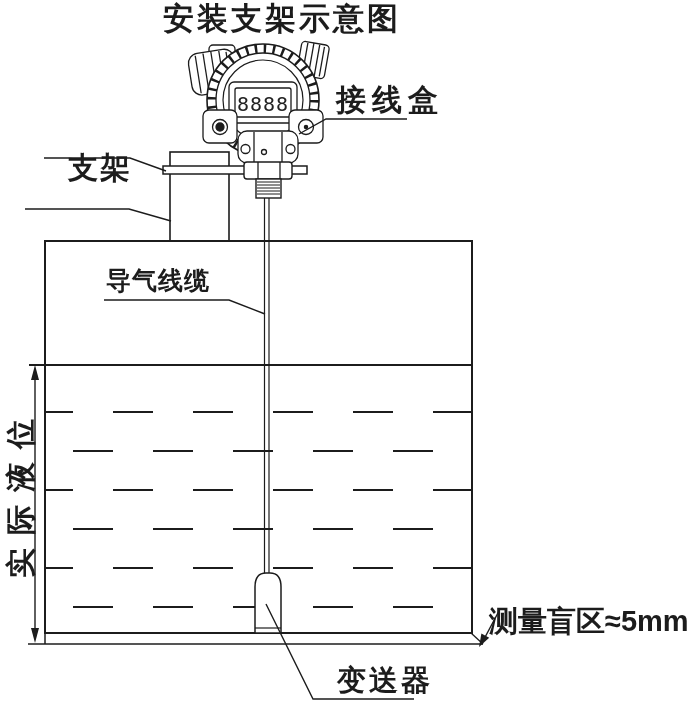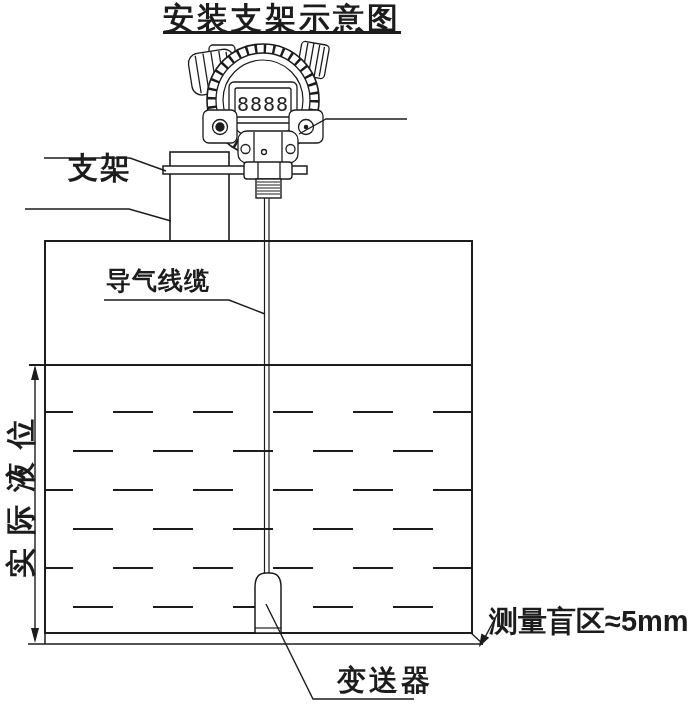--- a/index.html
+++ b/index.html
@@ -9,21 +9,21 @@
     color:#1c1c1c;
   }
   #stage{position:absolute;left:0;top:0;width:700px;height:708px;}
   svg{position:absolute;left:0;top:0;}
   .lbl{
     position:absolute;white-space:nowrap;color:#1c1c1c;
     font-weight:600;line-height:1.1;
   }
   .title{
     left:150px;top:2px;width:264px;text-align:center;
-    font-size:31px;letter-spacing:3px;text-decoration:underline;
+    font-size:31px;letter-spacing:3px;
   }
   .junction-box{left:336px;top:83px;font-size:30px;letter-spacing:6px;}
   .bracket{left:68px;top:125px;font-size:30px;letter-spacing:2px;margin-top:26px;}
   .mounting-pipe{left:14px;top:179px;font-size:30px;letter-spacing:1px;}
   .air-cable{left:106px;top:267px;font-size:25px;letter-spacing:1px;}
   .actual-level{
     left:-76px;top:477px;width:190px;height:30px;text-align:center;
     font-size:30px;letter-spacing:13px;
     transform:rotate(-90deg);transform-origin:50% 50%;
   }
@@ -150,18 +150,19 @@
       <polyline points="104,300 229,300 265,314"></polyline>
       <polyline points="266,604 313,699 414,699"></polyline>
       <g>
         <line x1="499" y1="611" x2="483" y2="641"></line>
         <polygon points="479,647 489.2,637.8 481.4,633.4" fill="#1c1c1c" stroke="none"></polygon>
       </g>
     </g>
   </svg>
 
   <div class="lbl title">安装支架示意图</div>
+  <div class="lbl junction-box">接线盒</div>
   <div class="lbl bracket">支架</div>
   <div class="lbl air-cable">导气线缆</div>
   <div class="lbl actual-level">实际液位</div>
   <div class="lbl blind-zone">测量盲区≈5mm</div>
   <div class="lbl transmitter">变送器</div>
 </div>
 
 </body></html>

